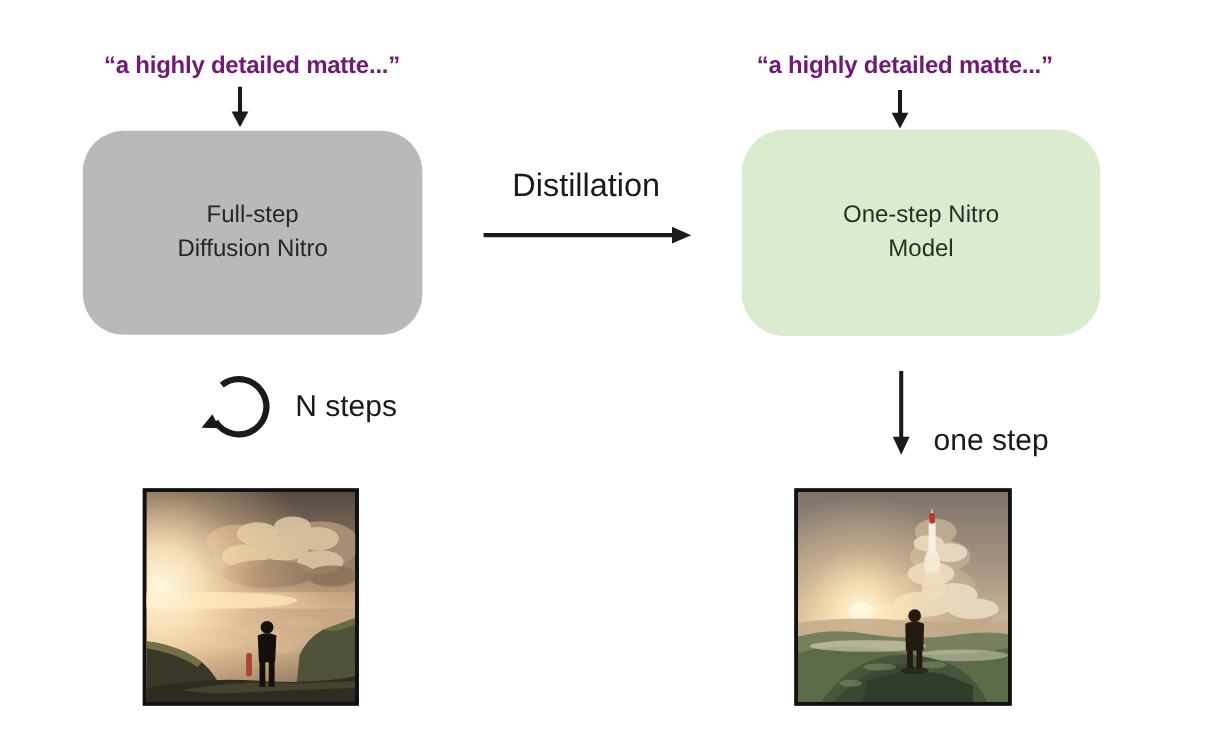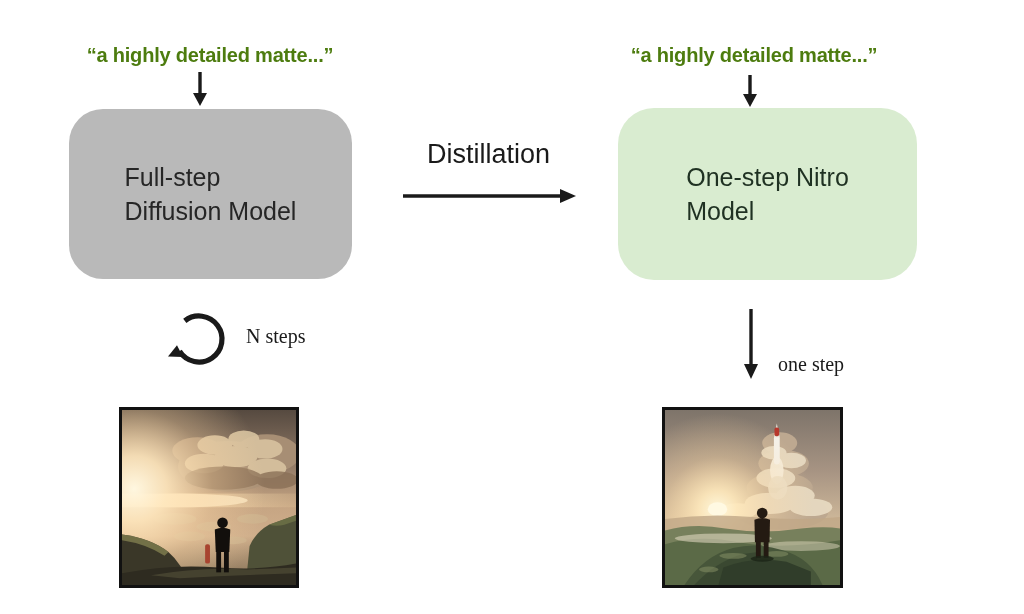--- a/index.html
+++ b/index.html
@@ -5,49 +5,49 @@
   * { margin:0; padding:0; box-sizing:border-box; }
   html,body { background:#ffffff; }
   .canvas {
     position:relative; width:1024px; height:614px;
     background:var(--background,#ffffff);
     font-family:"Liberation Sans", sans-serif;
     overflow:hidden;
   }
   .prompt-text {
     position:absolute; width:260px; text-align:center;
-    font-size:20px; font-weight:700; color:#4d7c0f; letter-spacing:-0.2px;
+    font-size:20px; font-weight:700; color:#701a75; letter-spacing:-0.2px;
   }
   .prompt-left  { left:80px; top:44px; }
   .prompt-right { left:624px; top:44px; }
   .v-arrow { position:absolute; }
   .prompt-arrow-left  { left:189px; top:72px; }
   .prompt-arrow-right { left:739px; top:75px; }
   .model-box {
     position:absolute; display:flex; align-items:center; justify-content:center;
-    font-size:25px; line-height:1.38; font-weight:400;
+    text-align:center; font-size:20px; line-height:1.38; font-weight:400;
   }
   .box-gray {
     left:69px; top:109px; width:283px; height:170px;
     background:var(--box-gray,#b9b9b9); border-radius:34px;
     color:var(--gray-box-text,#262626);
   }
   .box-green {
     left:618px; top:108px; width:299px; height:172px;
     background:var(--box-green,#d9ecd0); border-radius:36px;
     color:var(--green-box-text,#1f3122);
   }
   .distill-label {
     position:absolute; left:402px; top:139px; width:173px; text-align:center;
     font-size:27px; color:#1a1a1a;
   }
   .distill-arrow { position:absolute; left:402px; top:187px; }
   .loop-icon { position:absolute; left:166px; top:309px; }
   .side-label {
-    position:absolute; font-size:20px; color:#1a1a1a;font-family:Liberation Serif, serif;
+    position:absolute; font-size:25px; color:#1a1a1a;
   }
   .n-steps-label  { left:246px; top:325px; }
   .one-step-label { left:778px; top:325px;margin-top:28px; }
   .one-step-arrow { left:740px; top:309px; }
   .gen-image {
     position:absolute; top:407px; width:180px; height:181px;
     border:3px solid var(--image-border,#111111);
     background:#000;
   }
   .gen-image svg { display:block; width:100%; height:100%; }
@@ -64,21 +64,21 @@
   <div class="prompt-text prompt-left">“a highly detailed matte...”</div>
 
   <svg class="v-arrow prompt-arrow-left" width="22" height="34" viewBox="0 0 22 34">
     <line class="arrow-stroke" x1="11" y1="0" x2="11" y2="23" stroke-width="3.4"></line>
     <polygon class="arrow-fill" points="4,21 18,21 11,34"></polygon>
   </svg>
 
   <div class="model-box box-gray">
     <div>
       <span>Full-step</span><br>
-      <span>Diffusion Model</span>
+      <span>Diffusion Nitro</span>
     </div>
   </div>
 
   <div class="distill-label">Distillation</div>
   <svg class="distill-arrow" width="176" height="18" viewBox="0 0 176 18">
     <line class="arrow-stroke" x1="1" y1="9" x2="160" y2="9" stroke-width="3.6"></line>
     <polygon class="arrow-fill" points="158,2 158,16 174,9"></polygon>
   </svg>
 
   <div class="model-box box-green">

